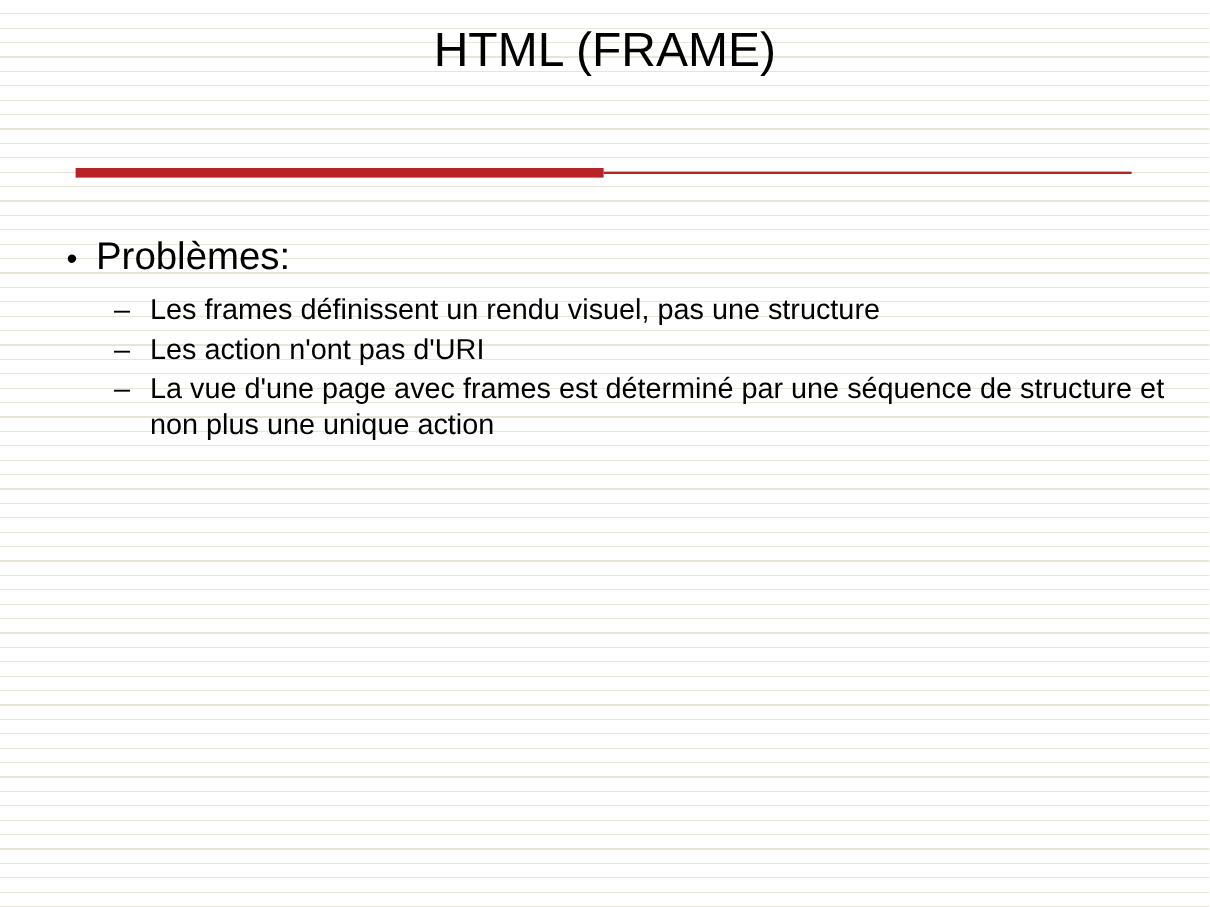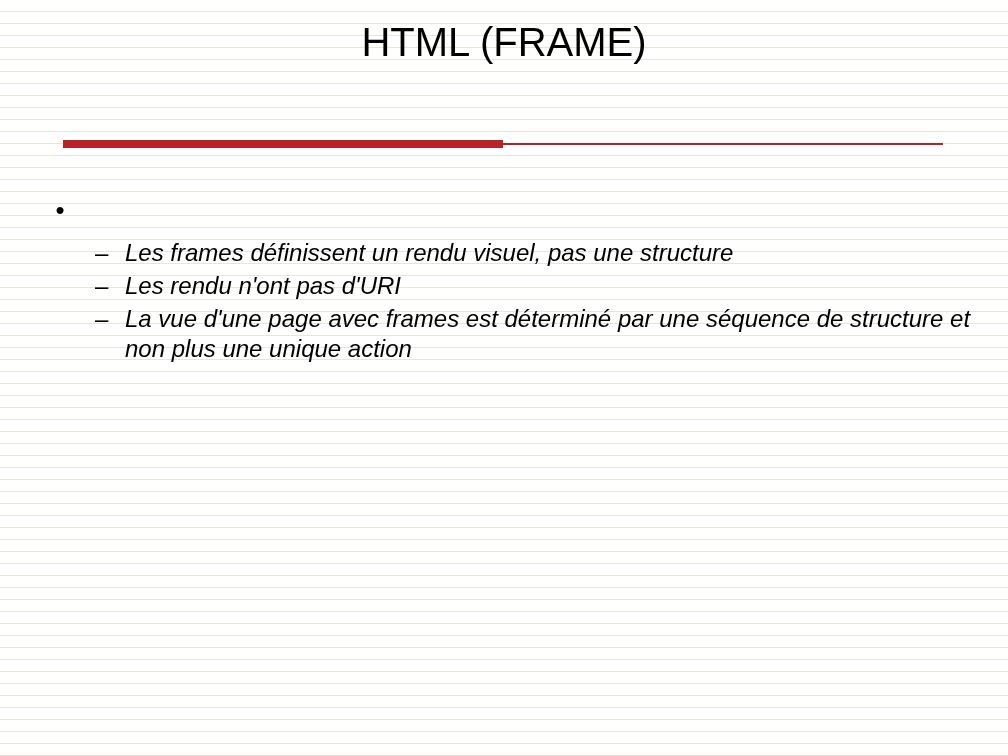--- a/index.html
+++ b/index.html
@@ -92,46 +92,46 @@
       margin-bottom: 3px;
     }
     .level2 .dash {
       width: 35px;
       text-align: left;
       flex-shrink: 0;
       padding-left: 5px;
     }
     .level2 .text {
       flex: 1;
-      font-style: italic;
     }
   </style>
 </head>
 <body>
 
 <div class="lined-bg"></div>
 
 <div class="content">
   <h1 class="title">HTML (FRAME)</h1>
 
   <div class="divider-thick"></div>
   <div class="divider-thin"></div>
 
   <div class="main-list">
     <div class="level1">
       <span class="bullet">•</span>
+      <span>Problèmes:</span>
     </div>
     <div class="level2-container">
       <div class="level2">
         <span class="dash">–</span>
         <span class="text">Les frames définissent un rendu visuel, pas une structure</span>
       </div>
       <div class="level2">
         <span class="dash">–</span>
-        <span class="text">Les rendu n'ont pas d'URI</span>
+        <span class="text">Les action n'ont pas d'URI</span>
       </div>
       <div class="level2">
         <span class="dash">–</span>
         <span class="text">La vue d'une page avec frames est déterminé par une séquence de structure et non plus une unique action</span>
       </div>
     </div>
   </div>
 
 </div>
 

